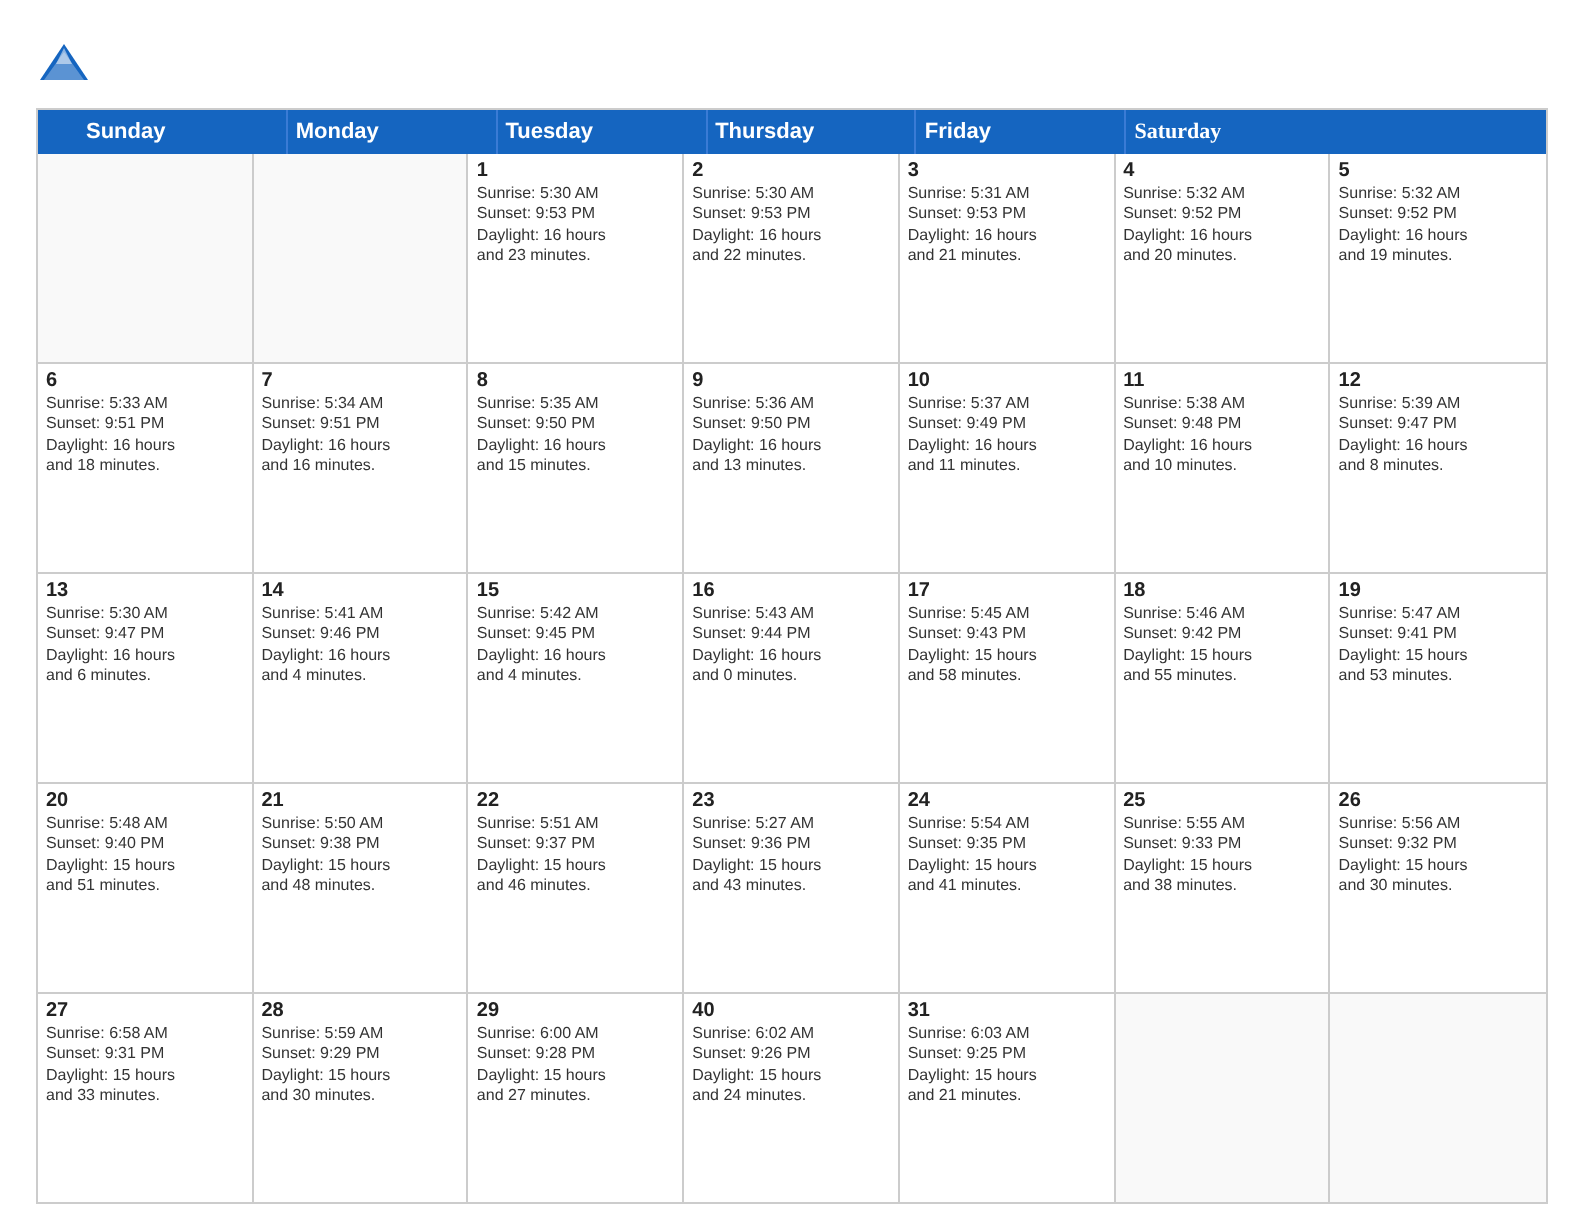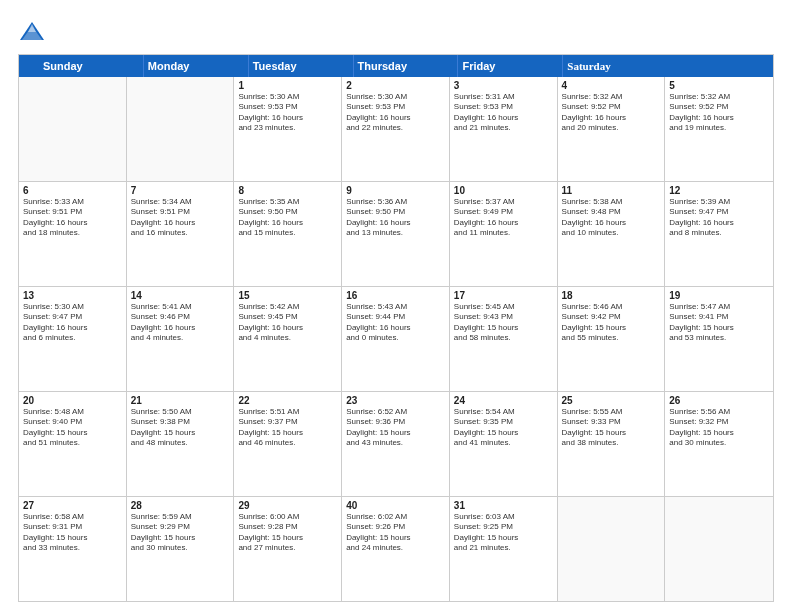--- a/index.html
+++ b/index.html
@@ -306,21 +306,21 @@
           </div>
           <div class="cal-cell">
             <div class="day-num">22</div>
             <div class="cell-line">Sunrise: 5:51 AM</div>
             <div class="cell-line">Sunset: 9:37 PM</div>
             <div class="cell-line">Daylight: 15 hours</div>
             <div class="cell-line">and 46 minutes.</div>
           </div>
           <div class="cal-cell">
             <div class="day-num">23</div>
-            <div class="cell-line">Sunrise: 6:52 AM</div>
+            <div class="cell-line">Sunrise: 5:27 AM</div>
             <div class="cell-line">Sunset: 9:36 PM</div>
             <div class="cell-line">Daylight: 15 hours</div>
             <div class="cell-line">and 43 minutes.</div>
           </div>
           <div class="cal-cell">
             <div class="day-num">24</div>
             <div class="cell-line">Sunrise: 5:54 AM</div>
             <div class="cell-line">Sunset: 9:35 PM</div>
             <div class="cell-line">Daylight: 15 hours</div>
             <div class="cell-line">and 41 minutes.</div>

